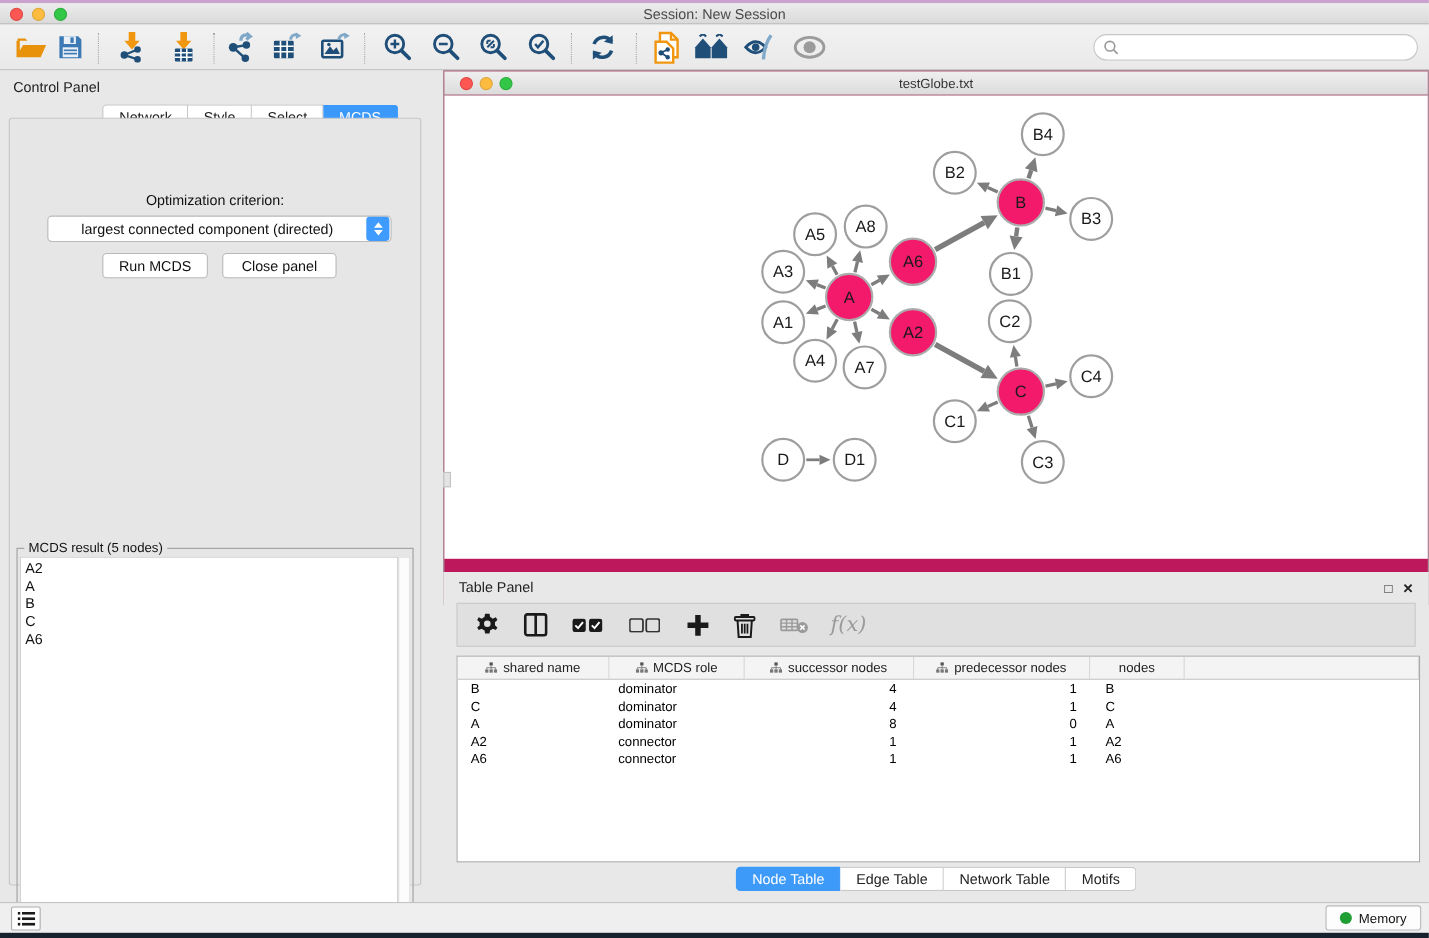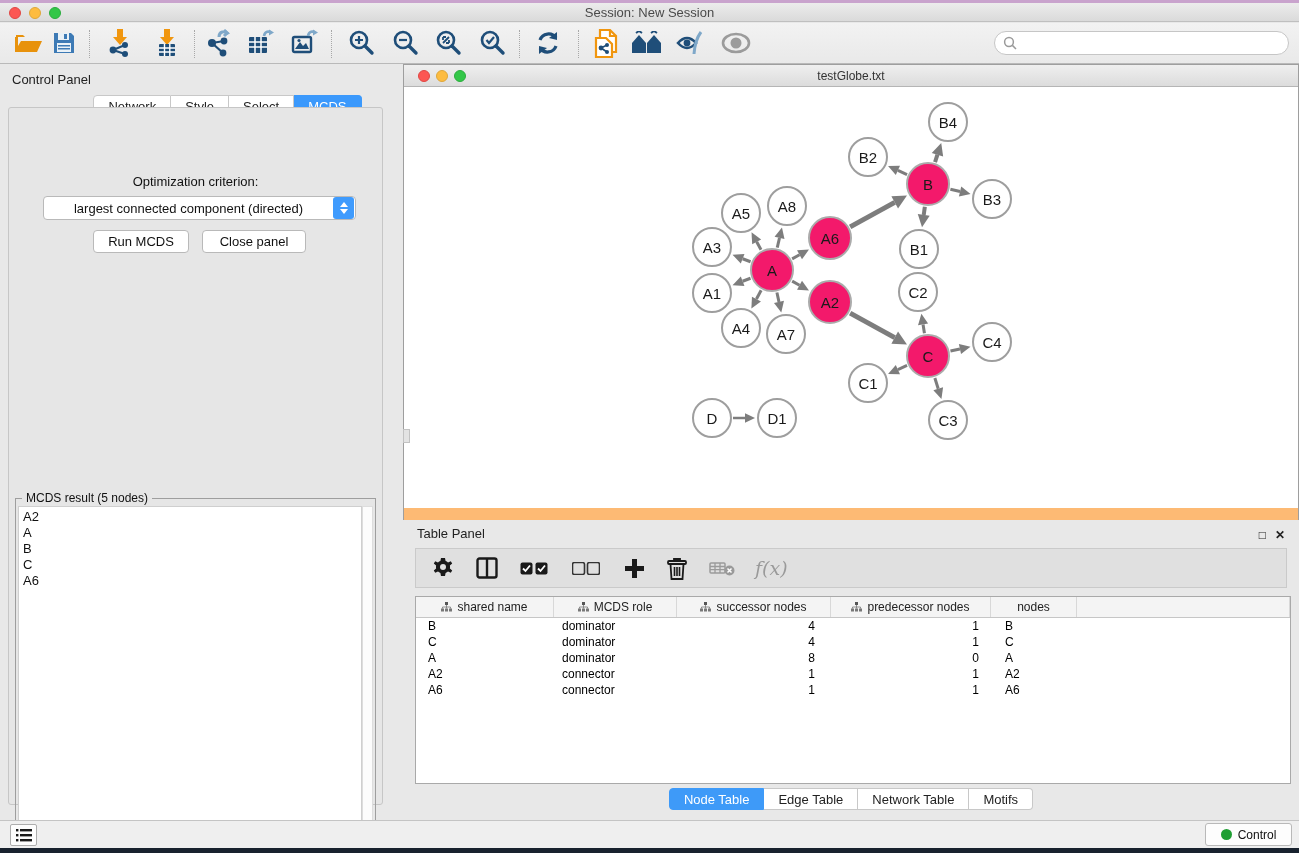--- a/index.html
+++ b/index.html
@@ -50,21 +50,21 @@
   .cp-btn { position:absolute; top:122px; height:23px; background:#FFF; border:1px solid #B9B9B9;
     border-radius:4px; font-size:13px; color:#111; text-align:center; line-height:21px; }
   .groupbox { position:absolute; left:6px; top:390px; width:361px; height:343px; border:1px solid #9E9E9E; }
   .groupbox-label { position:absolute; left:6px; top:-8px; background:#E6E6E6; padding:0 4px; font-size:12px; color:#111; }
   .result-list { position:absolute; left:2px; top:7px; width:344px; height:332px; background:#FFF;
     border:1px solid #CFCFCF; font-size:13px; color:#111; padding:2px 0 0 4px; }
   .result-list div { line-height:16px; }
   .result-scroll { position:absolute; right:2px; top:7px; width:11px; height:332px; background:#FCFCFC; border:1px solid #DDD; }
 
   
-  .net-frame { position:absolute; left:403px; top:64px; width:896px; height:486px; border:1px solid #9E9E9E; background:#fdba74;padding-left:39px; }
+  .net-frame { position:absolute; left:403px; top:64px; width:896px; height:486px; border:1px solid #9E9E9E; background:#be185d;padding-left:39px; }
   .net-titlebar { position:absolute; left:0; top:0; right:0; height:22px; background:linear-gradient(#EFEFEF,#DCDCDC); border-bottom:1px solid #B5B5B5; }
   .net-tl { position:absolute; top:5px; width:12px; height:12px; border-radius:50%; }
   .net-title { position:absolute; left:0; right:0; top:4px; text-align:center; font-size:12px; color:#333; }
   .canvas { position:absolute; left:0; top:22px; width:894px; height:421px; background:#FFF; overflow:hidden; }
   .node { position:absolute; border-radius:50%; background:#FFF; border:2px solid #9E9E9E;
     display:flex; align-items:center; justify-content:center; font-size:15px; color:#1A1A1A; }
   .node.hl { background:#F3196B; border-color:#ABABAB; }
   .grip { position:absolute; right:1px; bottom:1px; width:13px; height:13px;
     background:repeating-linear-gradient(135deg, transparent 0 3px, #AAA 3px 4px); }
   .mini-v { position:absolute; left:-1px; top:364px; width:7px; height:14px; background:#E3E3E3; border:1px solid #C2C2C2; }
@@ -547,17 +547,17 @@
             <rect x="4" y="0" width="12" height="2.4"></rect>
             <rect x="0" y="5" width="2.4" height="2.4"></rect>
             <rect x="4" y="5" width="12" height="2.4"></rect>
             <rect x="0" y="10" width="2.4" height="2.4"></rect>
             <rect x="4" y="10" width="12" height="2.4"></rect>
           </g>
         </svg>
     </div>
     <div class="memory-btn">
       <span class="mem-dot"></span>
-      <span>Control</span>
+      <span>Memory</span>
     </div>
   </div>
   <div class="bottom-strip"></div>
 </div>
 
 </body></html>

